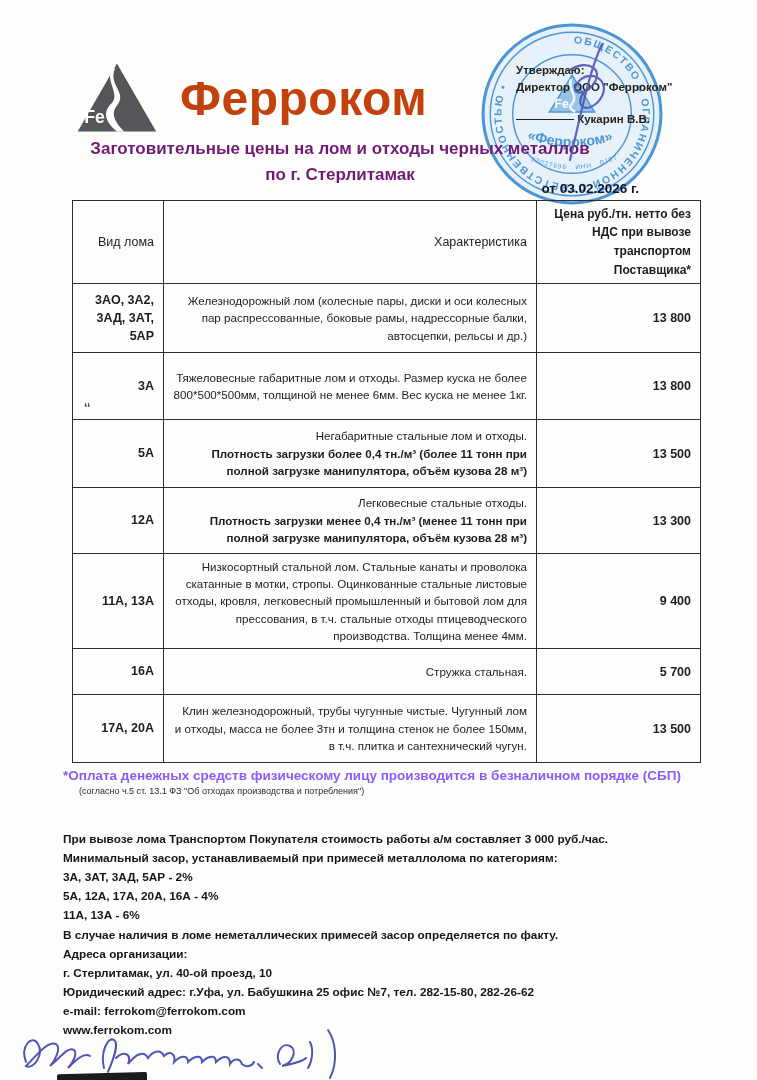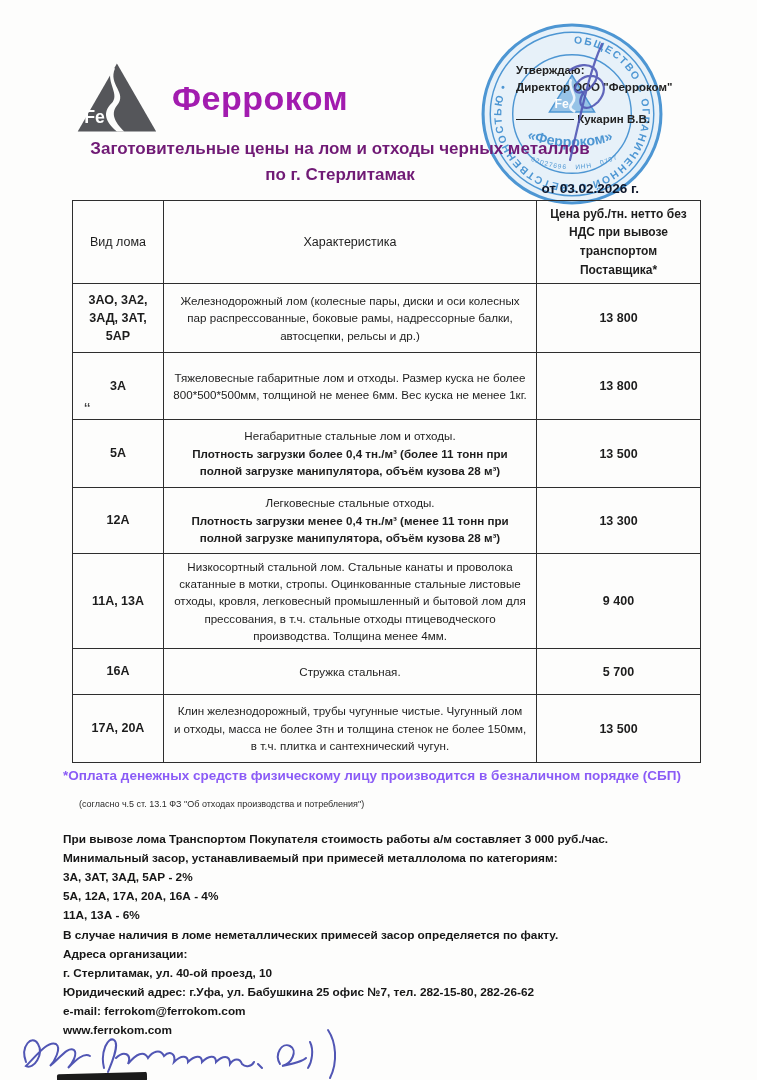--- a/index.html
+++ b/index.html
@@ -5,22 +5,23 @@
   * { margin:0; padding:0; box-sizing:border-box; }
   body { background:#e8e8e8; font-family:"Liberation Sans", sans-serif; }
   .page {
     position:relative; width:757px; height:1080px; margin:0 auto;
     background:#fdfdfc; color:#1d1d1d; overflow:hidden;
   }
 
   
   .logo-wrap { position:absolute; left:74px; top:60px; display:flex; align-items:center; gap:14px; }
   .wordmark {
-    font-size:34px; font-weight:bold; color:#a21caf; letter-spacing:0.5px;
+    font-size:48px; font-weight:bold; color:#c2410c; letter-spacing:0.5px;
     font-family:"Liberation Sans", sans-serif;
+    margin-left:8px;
   }
 
   
   .stamp { position:absolute; left:480px; top:22px; width:184px; height:184px; opacity:.92; }
   .approval {
     position:absolute; left:516px; top:62px; width:190px; z-index:5;
     font-size:11.5px; font-weight:bold; color:#222; line-height:1.5;
   }
   .approval .sig-line { margin-top:14px; }
   .approval .sig-line .rule { display:inline-block; width:58px; border-bottom:1.4px solid #222; transform:translateY(-3px); }
@@ -38,37 +39,37 @@
 
   
   table.price {
     position:absolute; left:72px; top:200px; width:628px;
     border-collapse:collapse; table-layout:fixed;
   }
   table.price col.c1 { width:91px; }
   table.price col.c2 { width:373px; }
   table.price col.c3 { width:164px; }
   table.price td, table.price th {
-    border:1.4px solid #2e2e2e; text-align:center; vertical-align:middle;
+    border:1.4px solid #2e2e2e; text-align:right; vertical-align:middle;
     padding:3px 9px; color:#1d1d1d;
   }
   tr.h-row { height:83px; }
   th { font-size:12px; }
   th.th-reg { font-weight:normal; font-size:12.5px; }
   th.th-bold { font-weight:bold; line-height:1.55; }
   td.cell-type { font-weight:bold; font-size:12.5px; line-height:1.45; }
   td.cell-desc { font-size:11.6px; line-height:1.5; }
   td.cell-desc .desc-bold { font-weight:bold; }
   td.cell-price { font-weight:bold; font-size:12.5px; }
   .artifact { position:absolute; left:84px; top:401px; font-size:12px; color:#3a3a3a; font-weight:bold; }
 
   
   .footnote { position:absolute; left:63px; top:768px; width:660px; }
   .footnote .fn-main { font-size:13.5px; font-weight:bold; color:#8b5cf6; }
-  .footnote .fn-small { font-size:9px; color:#2a2a2a; margin-top:16px;padding-left:16px; }
+  .footnote .fn-small { font-size:9px; color:#2a2a2a; margin-top:3px;padding-left:16px; }
   .notes { position:absolute; left:63px; top:830px; width:660px; }
   .notes div { font-size:11.8px; font-weight:bold; color:#161616; line-height:1.62; }
 
   
   .bottom-sign { position:absolute; left:12px; top:1028px; }
   .corner-mark { position:absolute; left:57px; top:1073px; width:90px; height:9px;
                  background:#1b1b1b; transform:rotate(-1.5deg); border-radius:2px; }
 </style>
 </head>
 <body>

